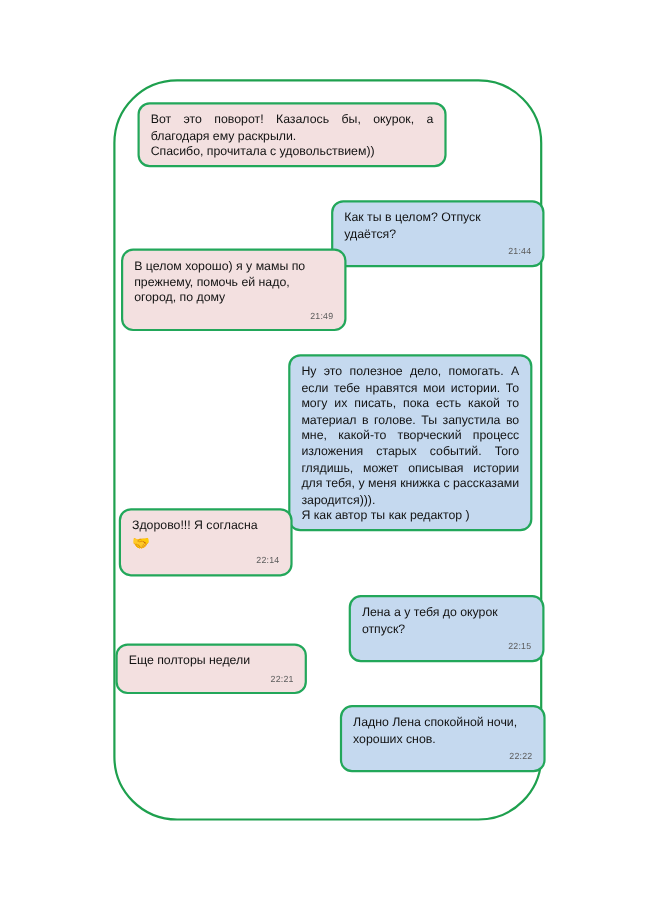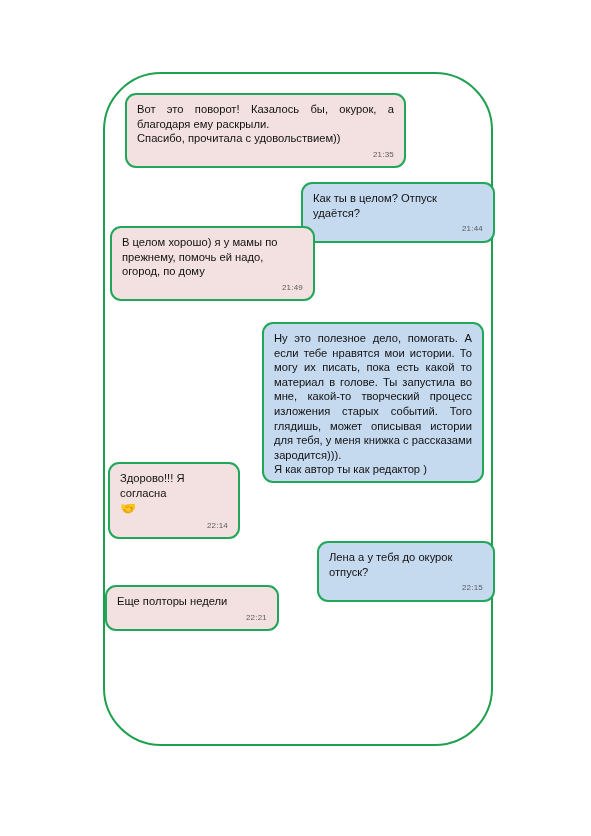--- a/index.html
+++ b/index.html
@@ -68,35 +68,34 @@
   .emoji {
     font-size: 13px;
     vertical-align: -2px;
   }
 
   
   #msg-0 { left: 20px;  top: 19px;  width: 281px; }
   #msg-1 { left: 196px; top: 108px; width: 194px; }
   #msg-2 { left: 5px;   top: 152px; width: 205px; }
   #msg-3 { left: 110px; top: 248px; width: 222px; margin-left: 47px; }
-  #msg-4 { left: 3px;   top: 388px; width: 132px; }
+  #msg-4 { left: 3px;   top: 388px; width: 158px; }
   #msg-5 { left: 212px; top: 467px; width: 178px; }
   #msg-6 { left: 0px;   top: 511px; width: 174px; }
   #msg-7 { left: 204px; top: 567px; width: 187px; }
 </style>
 </head>
 <body>
 
 <div id="screen-frame">
   <div id="chat-thread">
 
     <div class="bubble incoming justified" id="msg-0">
       <span class="bubble-text">Вот это поворот! Казалось бы, окурок, а благодаря ему раскрыли.
 Спасибо, прочитала с удовольствием))</span>
-      <span class="bubble-time">21:35</span>
     </div>
 
     <div class="bubble outgoing" id="msg-1">
       <span class="bubble-text">Как ты в целом? Отпуск удаётся?</span>
       <span class="bubble-time">21:44</span>
     </div>
 
     <div class="bubble incoming" id="msg-2">
       <span class="bubble-text">В целом хорошо) я у мамы по прежнему, помочь ей надо,
 огород, по дому</span>
@@ -116,15 +115,19 @@
     <div class="bubble outgoing" id="msg-5">
       <span class="bubble-text">Лена а у тебя до окурок отпуск?</span>
       <span class="bubble-time">22:15</span>
     </div>
 
     <div class="bubble incoming" id="msg-6">
       <span class="bubble-text">Еще полторы недели</span>
       <span class="bubble-time">22:21</span>
     </div>
 
+    <div class="bubble outgoing" id="msg-7">
+      <span class="bubble-text">Ладно Лена спокойной ночи, хороших снов.</span>
+      <span class="bubble-time">22:22</span>
+    </div>
 
   </div>
 </div>
 
 </body></html>

